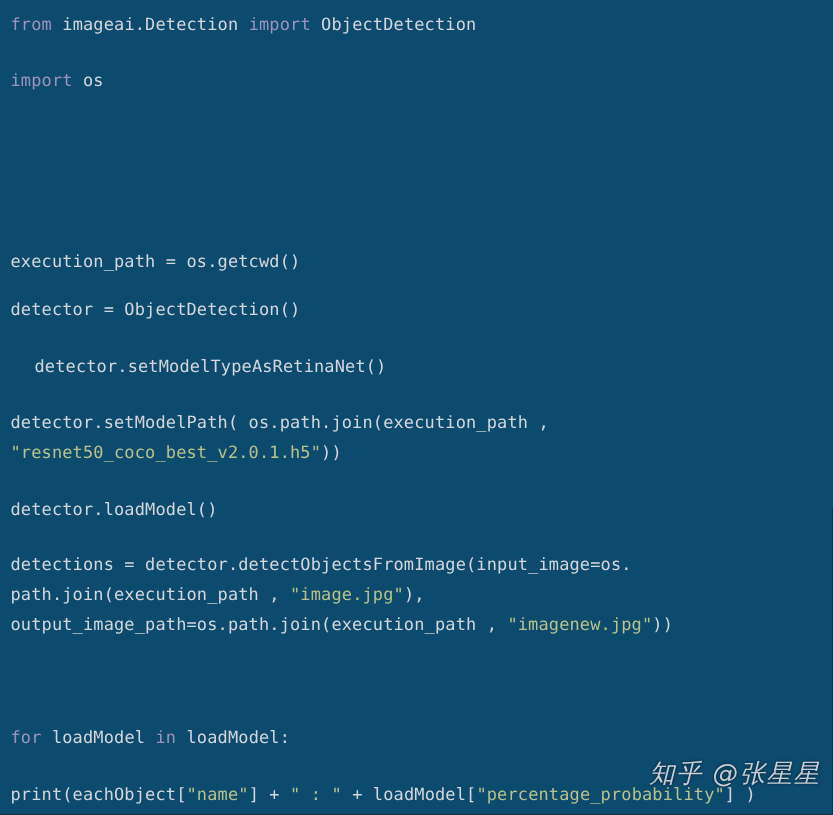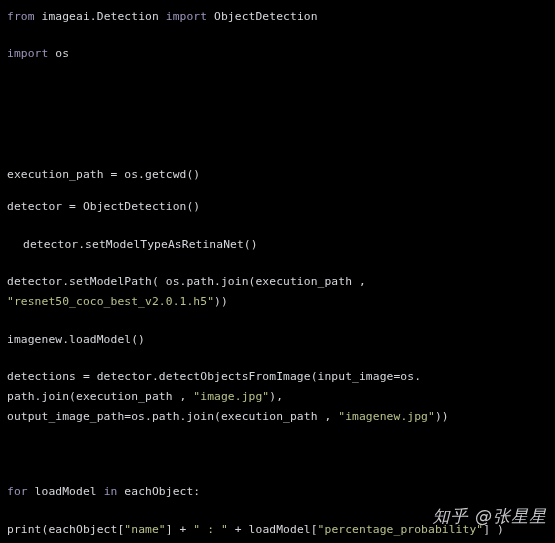--- a/index.html
+++ b/index.html
@@ -10,21 +10,21 @@
   body {
     width: 555px;
     height: 543px;
     overflow: hidden;
     font-family: "DejaVu Sans Mono", "Liberation Mono", monospace;
   }
   #code-surface {
     position: relative;
     width: 555px;
     height: 543px;
-    background: #000000;
+    background: #0c4a6e;
     box-sizing: border-box;
   }
   .code-line {
     position: absolute;
     left: 7px;
     white-space: pre;
     font-family: "DejaVu Sans Mono", "Liberation Mono", monospace;
     font-size: 11.3px;
     line-height: 15px;
     letter-spacing: 0.1px;
@@ -55,21 +55,21 @@
 
 <div id="code-surface">
   <div id="code-lines">
       <div class="code-line" style="top: 9px;"><span class="tok-kw">from </span><span class="tok-plain">imageai.Detection </span><span class="tok-kw">import </span><span class="tok-plain">ObjectDetection</span></div>
       <div class="code-line" style="top: 46px;"><span class="tok-kw">import </span><span class="tok-plain">os</span></div>
       <div class="code-line" style="top: 123px; margin-top: 44px;"><span class="tok-plain">execution_path = os.getcwd()</span></div>
       <div class="code-line" style="top: 199px;"><span class="tok-plain">detector = ObjectDetection()</span></div>
       <div class="code-line" style="top: 237px; margin-left: 16px;"><span class="tok-plain">detector.setModelTypeAsRetinaNet()</span></div>
       <div class="code-line" style="top: 274px;"><span class="tok-plain">detector.setModelPath( os.path.join(execution_path ,</span></div>
       <div class="code-line" style="top: 294px;"><span class="tok-str">"resnet50_coco_best_v2.0.1.h5"</span><span class="tok-plain">))</span></div>
-      <div class="code-line" style="top: 332px;"><span class="tok-plain">imagenew.loadModel()</span></div>
+      <div class="code-line" style="top: 332px;"><span class="tok-plain">detector.loadModel()</span></div>
       <div class="code-line" style="top: 369px;"><span class="tok-plain">detections = detector.detectObjectsFromImage(input_image=os.</span></div>
       <div class="code-line" style="top: 389px;"><span class="tok-plain">path.join(execution_path , </span><span class="tok-str">"image.jpg"</span><span class="tok-plain">),</span></div>
       <div class="code-line" style="top: 409px;"><span class="tok-plain">output_image_path=os.path.join(execution_path , </span><span class="tok-str">"imagenew.jpg"</span><span class="tok-plain">))</span></div>
-      <div class="code-line" style="top: 484px;"><span class="tok-kw">for </span><span class="tok-plain">loadModel </span><span class="tok-kw">in </span><span class="tok-plain">eachObject:</span></div>
+      <div class="code-line" style="top: 484px;"><span class="tok-kw">for </span><span class="tok-plain">loadModel </span><span class="tok-kw">in </span><span class="tok-plain">loadModel:</span></div>
       <div class="code-line" style="top: 522px;"><span class="tok-plain">print(eachObject[</span><span class="tok-str">"name"</span><span class="tok-plain">] + </span><span class="tok-str">" : "</span><span class="tok-plain"> + loadModel[</span><span class="tok-str">"percentage_probability"</span><span class="tok-plain">] )</span></div>
     </div>
   <div id="watermark">知乎 @张星星</div>
 </div>
 
 </body></html>

